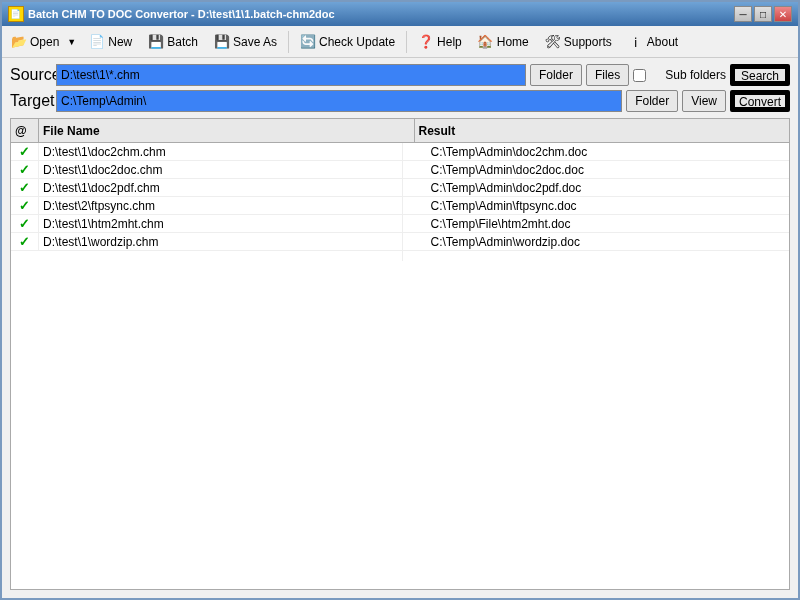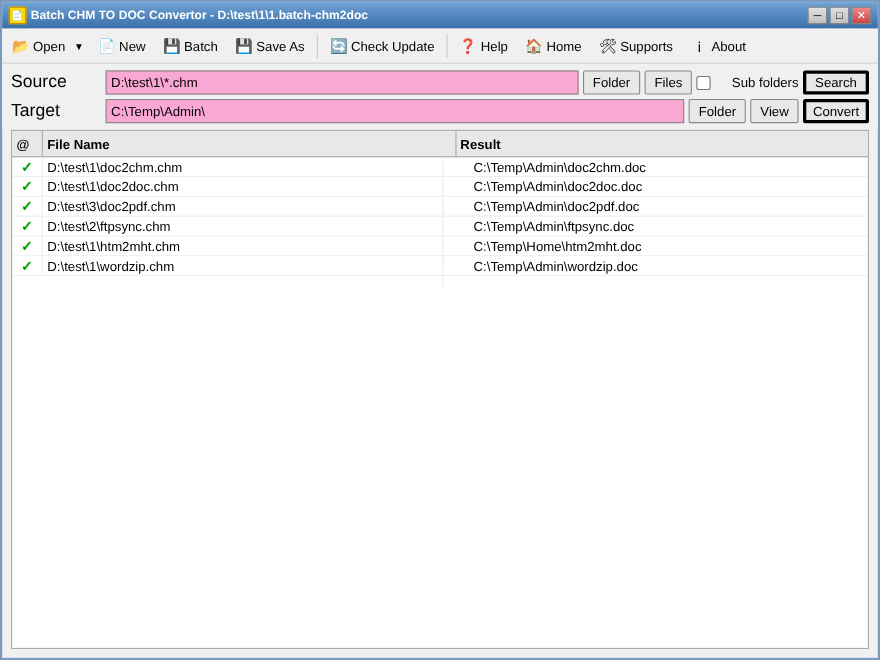--- a/index.html
+++ b/index.html
@@ -141,24 +141,23 @@
     .field-label {
       font-size: 16px;
       font-weight: normal;
       width: 42px;
       flex-shrink: 0;
     }
     .field-input {
       flex: 1;
       height: 22px;
       border: 1px solid #888;
-      background: #f9a8d4;
+      background: #3b82f6;
       padding: 2px 4px;
       font-size: 12px;
-      margin-left: 40px;
     }
     .small-btn {
       height: 22px;
       padding: 0 8px;
       font-size: 12px;
       background: #e8e8e8;
       border: 1px solid #888;
       cursor: pointer;
       border-radius: 2px;
       text-align: right;
@@ -172,21 +171,21 @@
       display: flex;
       align-items: center;
       gap: 19px;
       font-size: 12px;
     }
     .big-btn {
       height: 22px;
       padding: 0 0;
       font-size: 12px;
       background: #e8e8e8;
-      border: 3px solid #000000;
+      border: 5px solid #000000;
       cursor: pointer;
       border-radius: 2px;
       min-width: 60px;
     }
     .table-area {
       flex: 1;
       border: 1px solid #aaa;
       margin: 0 8px 8px 8px;
       background: white;
       display: flex;
@@ -387,36 +386,36 @@
       <div class="td-at">
             <span class="checkmark">✓</span>
           </div>
       <div class="td-filename">D:\test\1\doc2doc.chm</div>
       <div class="td-result">C:\Temp\Admin\doc2doc.doc</div>
     </div>
         <div class="table-row">
       <div class="td-at">
             <span class="checkmark">✓</span>
           </div>
-      <div class="td-filename">D:\test\3\doc2pdf.chm</div>
+      <div class="td-filename">D:\test\1\doc2pdf.chm</div>
       <div class="td-result">C:\Temp\Admin\doc2pdf.doc</div>
     </div>
         <div class="table-row">
       <div class="td-at">
             <span class="checkmark">✓</span>
           </div>
       <div class="td-filename">D:\test\2\ftpsync.chm</div>
       <div class="td-result">C:\Temp\Admin\ftpsync.doc</div>
     </div>
         <div class="table-row">
       <div class="td-at">
             <span class="checkmark">✓</span>
           </div>
       <div class="td-filename">D:\test\1\htm2mht.chm</div>
-      <div class="td-result">C:\Temp\Home\htm2mht.doc</div>
+      <div class="td-result">C:\Temp\File\htm2mht.doc</div>
     </div>
         <div class="table-row">
       <div class="td-at">
             <span class="checkmark">✓</span>
           </div>
       <div class="td-filename">D:\test\1\wordzip.chm</div>
       <div class="td-result">C:\Temp\Admin\wordzip.doc</div>
     </div>
       </div>
   </div>

